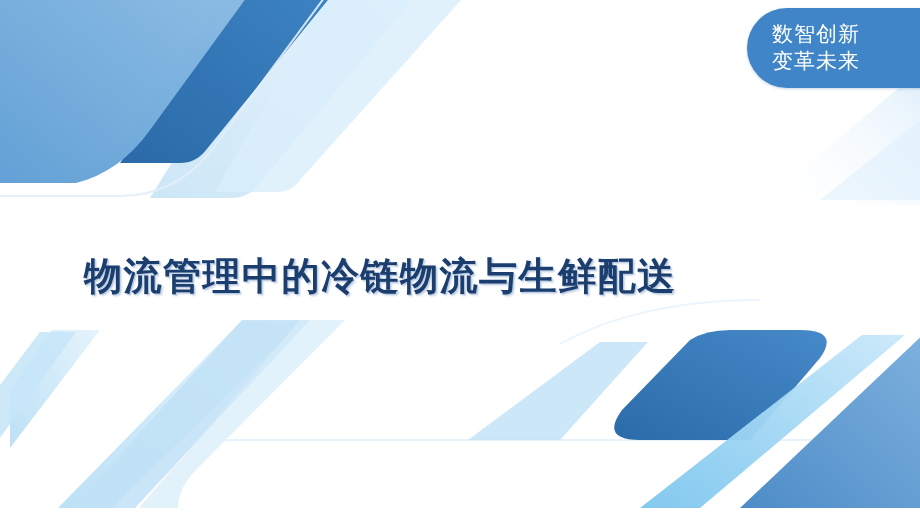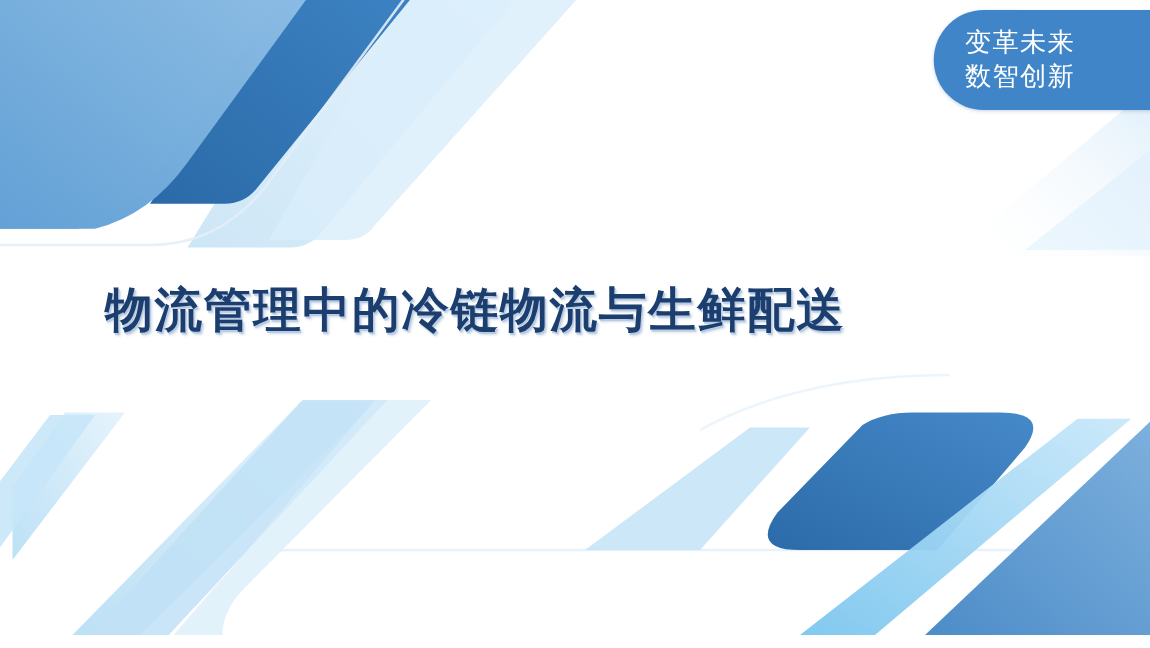--- a/index.html
+++ b/index.html
@@ -49,21 +49,21 @@
     line-height: 27px;
     letter-spacing: 1px;
     font-family: "DejaVu Sans", "Liberation Sans", sans-serif;
     white-space: nowrap;
   }
 
   
   #title {
     position: absolute;
     left: 84px;
-    top: 223px;
+    top: 251px;
     font-size: 38px;
     line-height: 50px;
     font-weight: bold;
     color: #1b3e६e;
     color: #1b3e6e;
     letter-spacing: 1.5px;
     white-space: nowrap;
     font-family: "DejaVu Sans", "Liberation Sans", sans-serif;
     text-shadow: 1px 1px 0 rgba(180,200,225,0.85), 2px 2px 2px rgba(150,175,205,0.45);
   }
@@ -177,19 +177,19 @@
       <path d="M 560,344 Q 640,300 760,300" fill="none" stroke="#e9f3fb" stroke-width="2" opacity="0.85"></path>
 
       <g>
         <path d="M 600,342 L 648,342 L 560,440 L 468,440 Z" fill="#bfe1f6" opacity="0.8"></path>
       </g>
 
     </g>
   </svg>
 
   <div id="badge">
+    <span class="badge-line">数智创新</span>
     <span class="badge-line">变革未来</span>
-    <span class="badge-line">数智创新</span>
   </div>
 
   <div id="title">物流管理中的冷链物流与生鲜配送</div>
 
 </div>
 
 </body></html>

